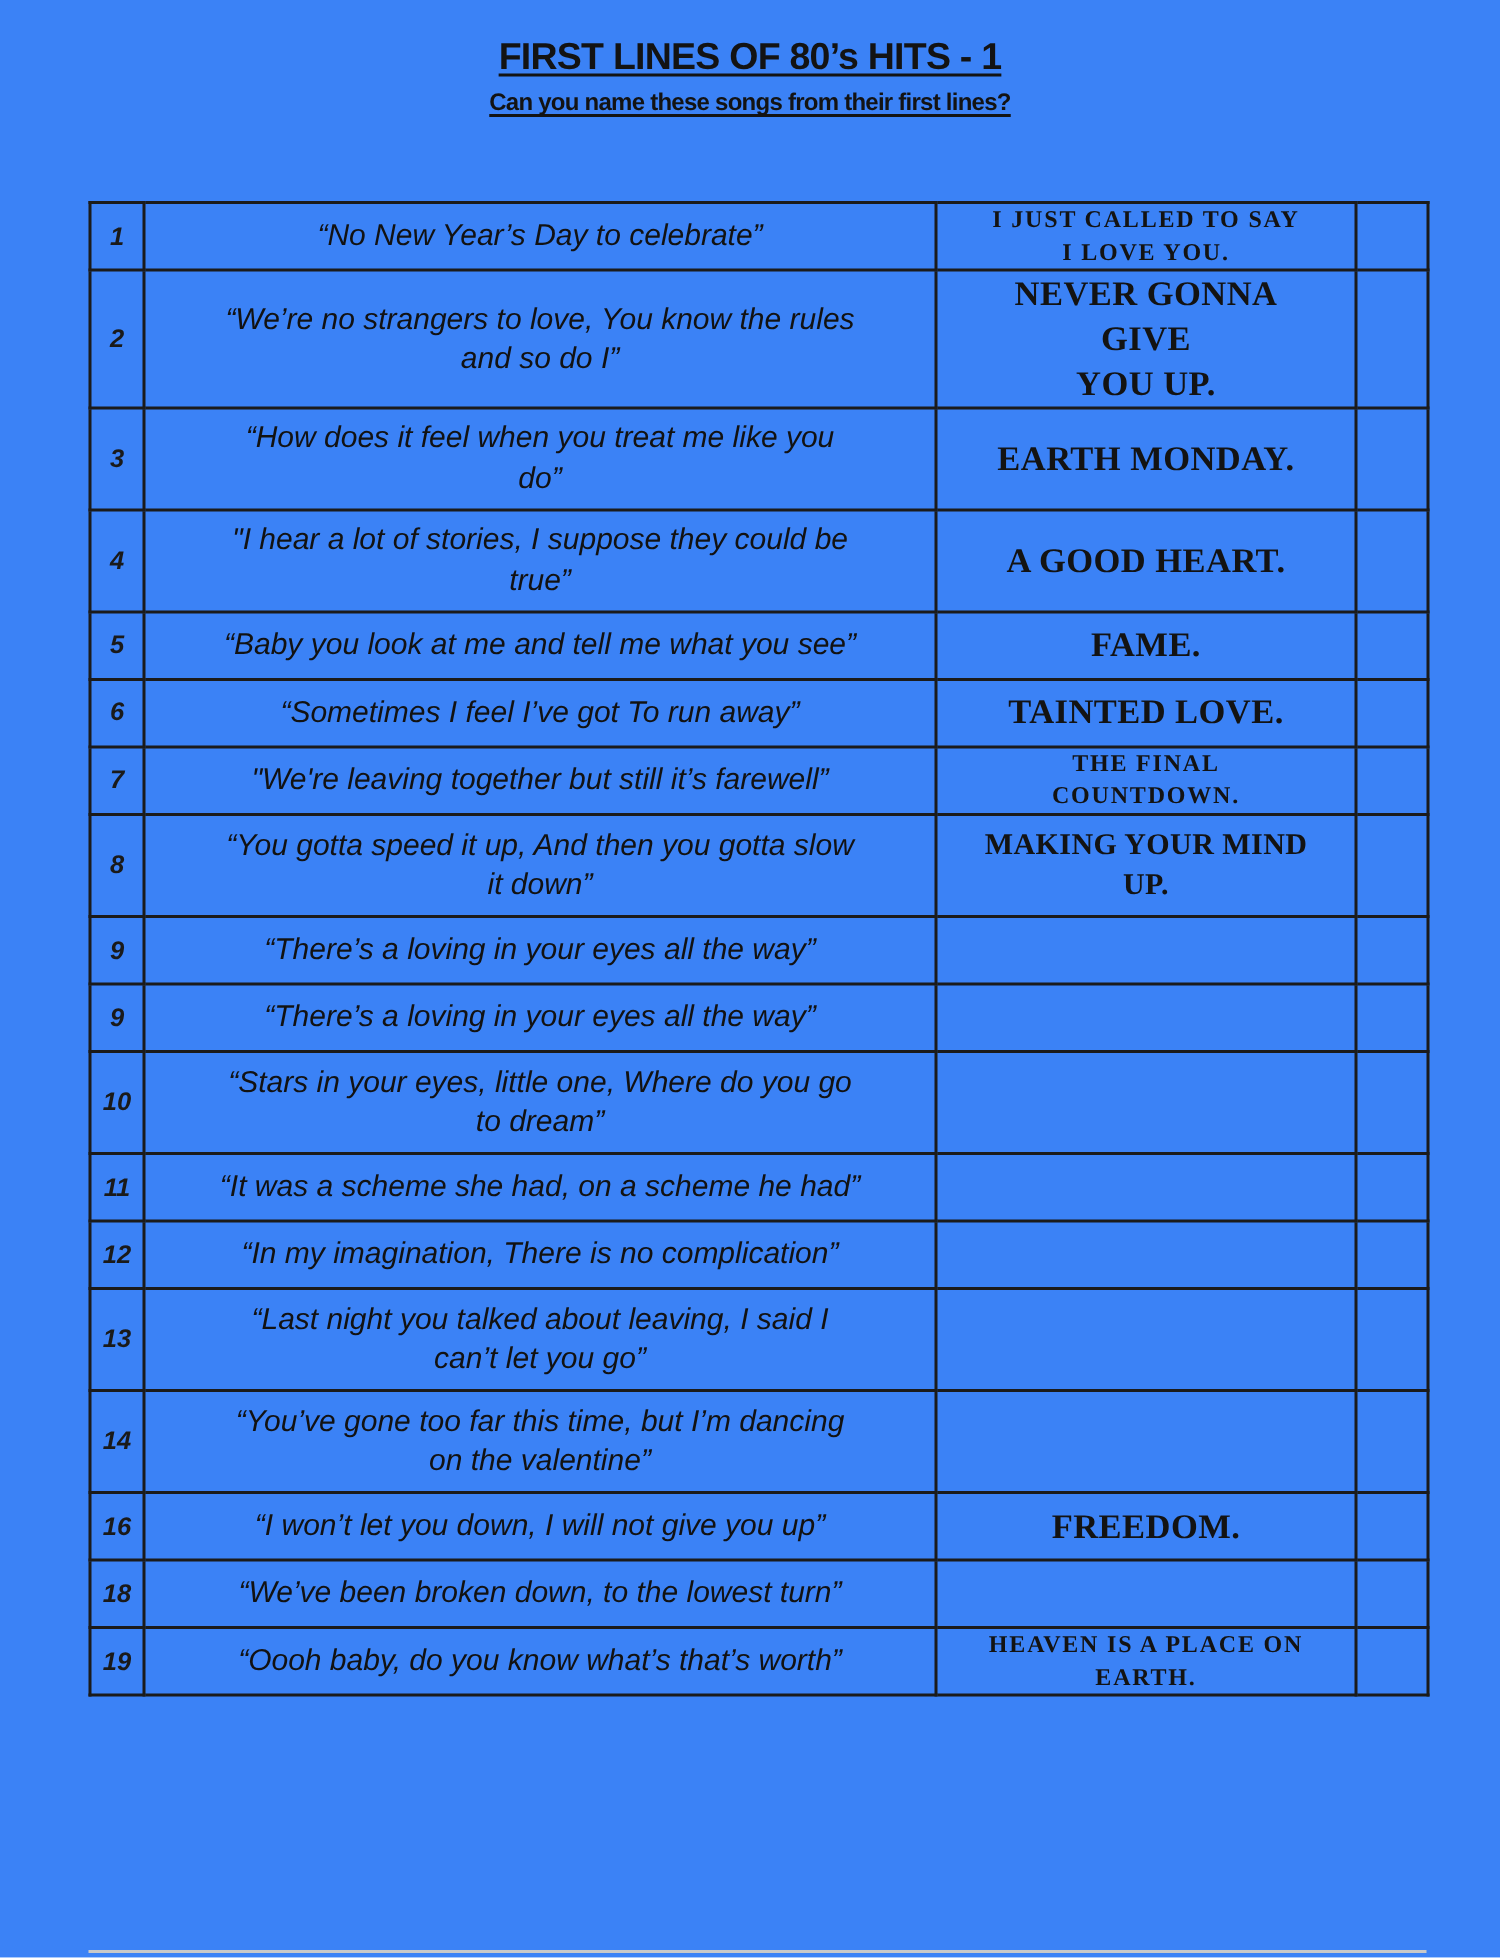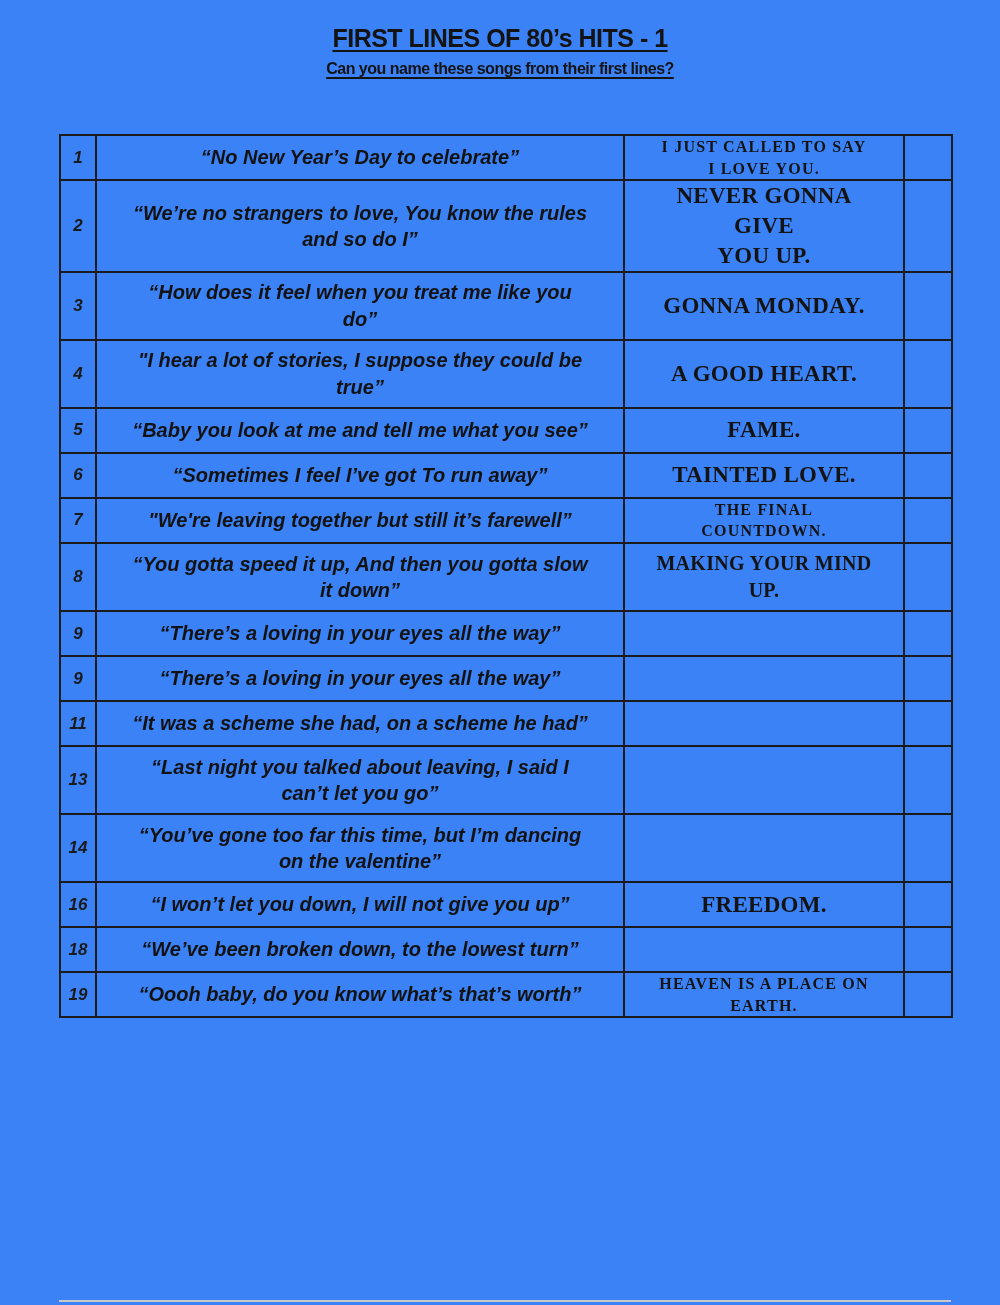--- a/index.html
+++ b/index.html
@@ -60,21 +60,21 @@
   tr.short { height: 45px; }
   tr.tall  { height: 68px; }
   td.num {
     font-size: 17px;
     font-weight: bold;
     font-style: italic;
     color: #1a1a1a;
   }
   td.q {
     font-size: 20px;
-    font-weight: bold;
+    font-weight: normal;
     font-style: italic;
     line-height: 1.32;
     white-space: pre-line;
     color: #121212;
     padding: 4px 2px;
   }
   td.a {
     font-family: "Liberation Serif", serif;
     font-weight: bold;
     white-space: pre-line;
@@ -122,21 +122,21 @@
       <td class="q">“We’re no strangers to love, You know the rules
 and so do I”</td>
       <td class="a lg">NEVER GONNA GIVE
 YOU UP.</td>
       <td class="blank"></td>
     </tr>
         <tr class="tall">
       <td class="num">3</td>
       <td class="q">“How does it feel when you treat me like you
 do”</td>
-      <td class="a lg">GONNA MONDAY.</td>
+      <td class="a lg">EARTH MONDAY.</td>
       <td class="blank"></td>
     </tr>
         <tr class="tall">
       <td class="num">4</td>
       <td class="q">"I hear a lot of stories, I suppose they could be
 true”</td>
       <td class="a lg">A GOOD HEART.</td>
       <td class="blank"></td>
     </tr>
         <tr class="short">
@@ -171,23 +171,36 @@
       <td class="q">“There’s a loving in your eyes all the way”</td>
       <td class="a lg"></td>
       <td class="blank"></td>
     </tr>
         <tr class="short">
       <td class="num">9</td>
       <td class="q">“There’s a loving in your eyes all the way”</td>
       <td class="a lg"></td>
       <td class="blank"></td>
     </tr>
+        <tr class="tall">
+      <td class="num">10</td>
+      <td class="q">“Stars in your eyes, little one, Where do you go
+to dream”</td>
+      <td class="a lg"></td>
+      <td class="blank"></td>
+    </tr>
         <tr class="short">
       <td class="num">11</td>
       <td class="q">“It was a scheme she had, on a scheme he had”</td>
+      <td class="a lg"></td>
+      <td class="blank"></td>
+    </tr>
+        <tr class="short">
+      <td class="num">12</td>
+      <td class="q">“In my imagination, There is no complication”</td>
       <td class="a lg"></td>
       <td class="blank"></td>
     </tr>
         <tr class="tall">
       <td class="num">13</td>
       <td class="q">“Last night you talked about leaving, I said I
 can’t let you go”</td>
       <td class="a lg"></td>
       <td class="blank"></td>
     </tr>

